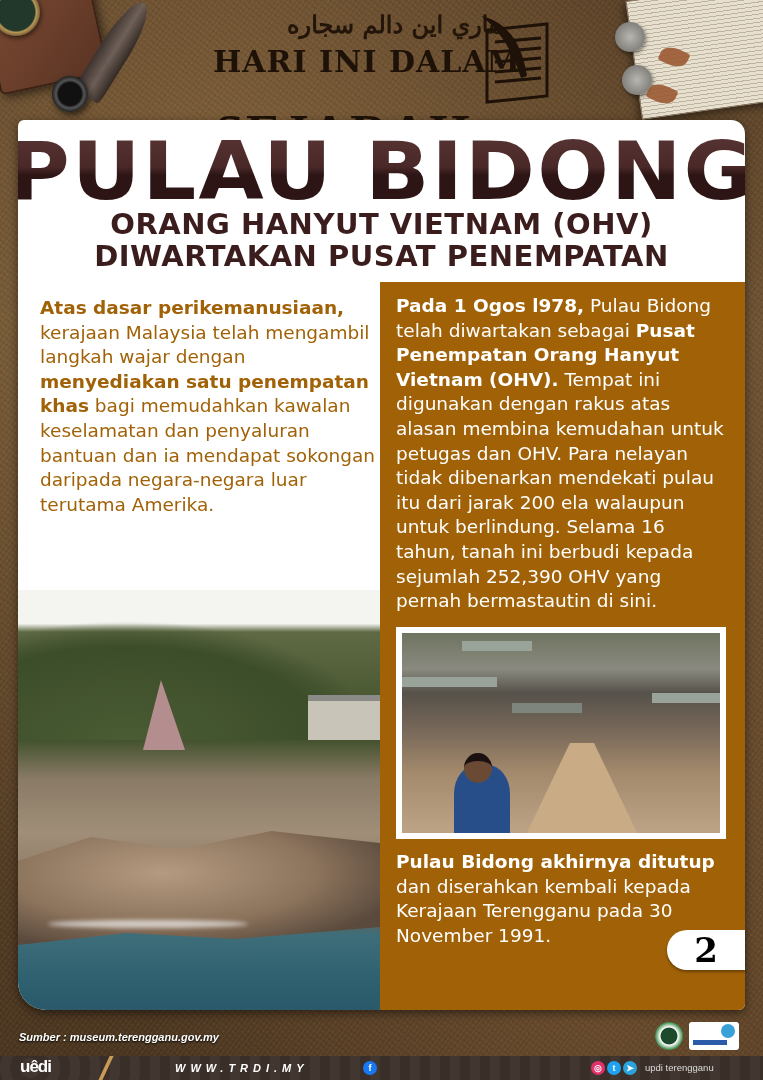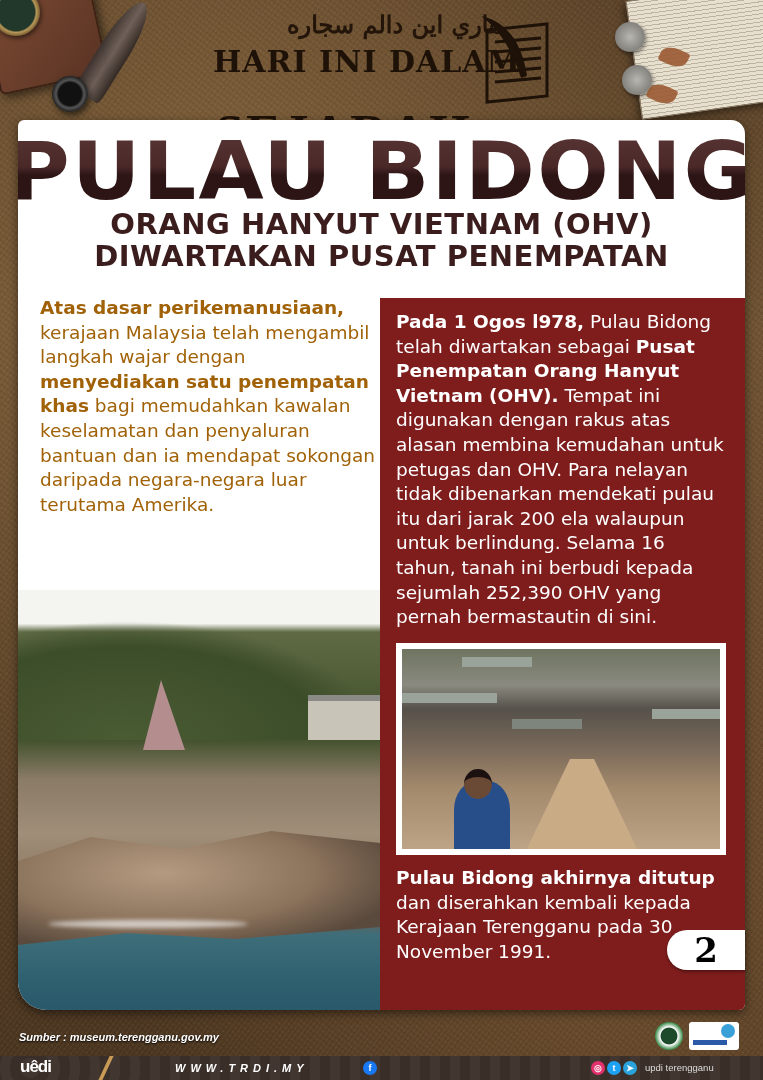--- a/index.html
+++ b/index.html
@@ -129,22 +129,22 @@
     position: absolute; left: 0; top: 235px; width: 362px; height: 120px;
     background: radial-gradient(ellipse at 40% 40%, #b39a80 0%, #8c735c 50%, #5a4a3d 80%);
     clip-path: polygon(0 30%, 20% 10%, 45% 20%, 70% 5%, 100% 15%, 100% 85%, 60% 95%, 30% 90%, 0 100%);
   }
   .island-foam {
     position: absolute; left: 30px; top: 330px; width: 200px; height: 8px;
     background: rgba(240,240,240,.7); border-radius: 50%; filter: blur(2px);
   }
 
   .right-panel {
-    position: absolute; left: 362px; top: 178px; width: 365px; height: 728px;
-    background: #7f1d1d;
+    position: absolute; left: 362px; top: 162px; width: 365px; height: 728px;
+    background: #a16207;
   }
   .right-text {
     position: absolute; left: 16px; top: 12px; width: 330px;
     font-size: 18.5px; line-height: 24.6px; color: #fff;
   }
   .right-text b { font-weight: 900; }
   .photo-camp {
     position: absolute; left: 16px; top: 345px; width: 330px; height: 212px;
     background: #fff; padding: 6px;
   }

